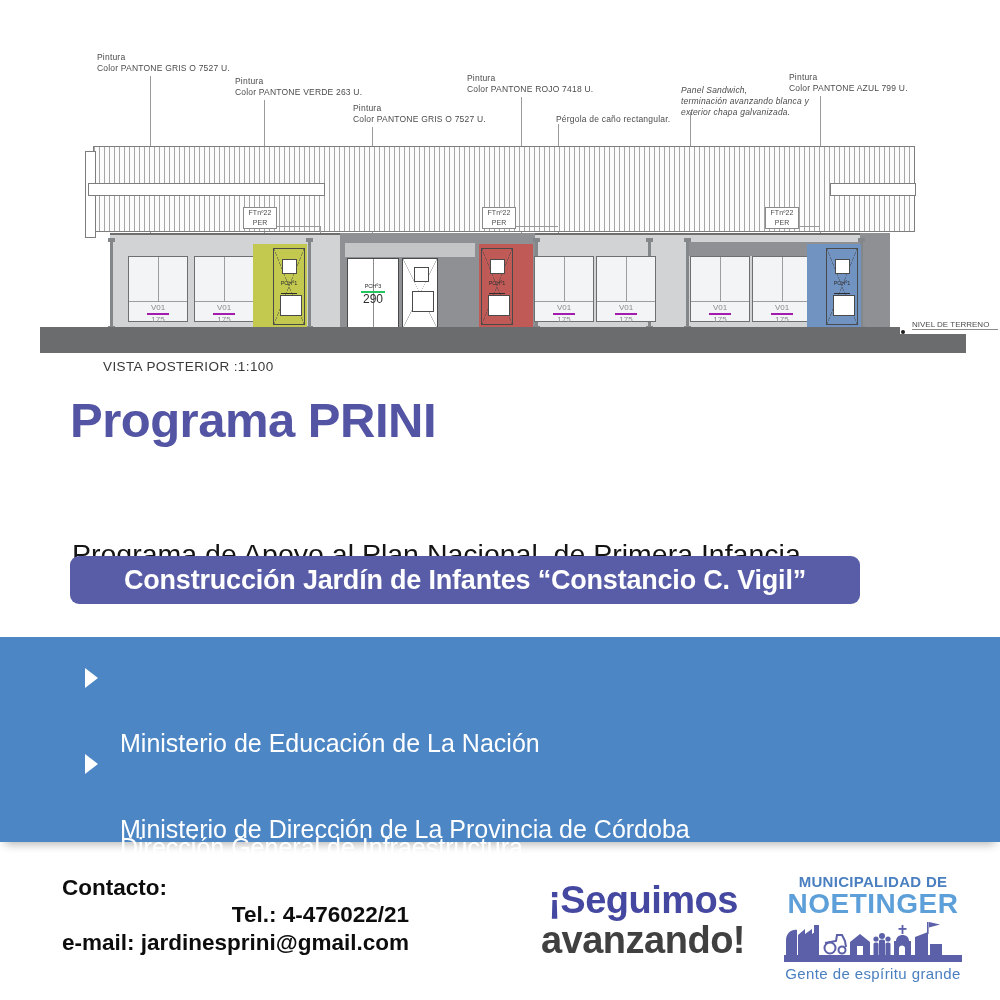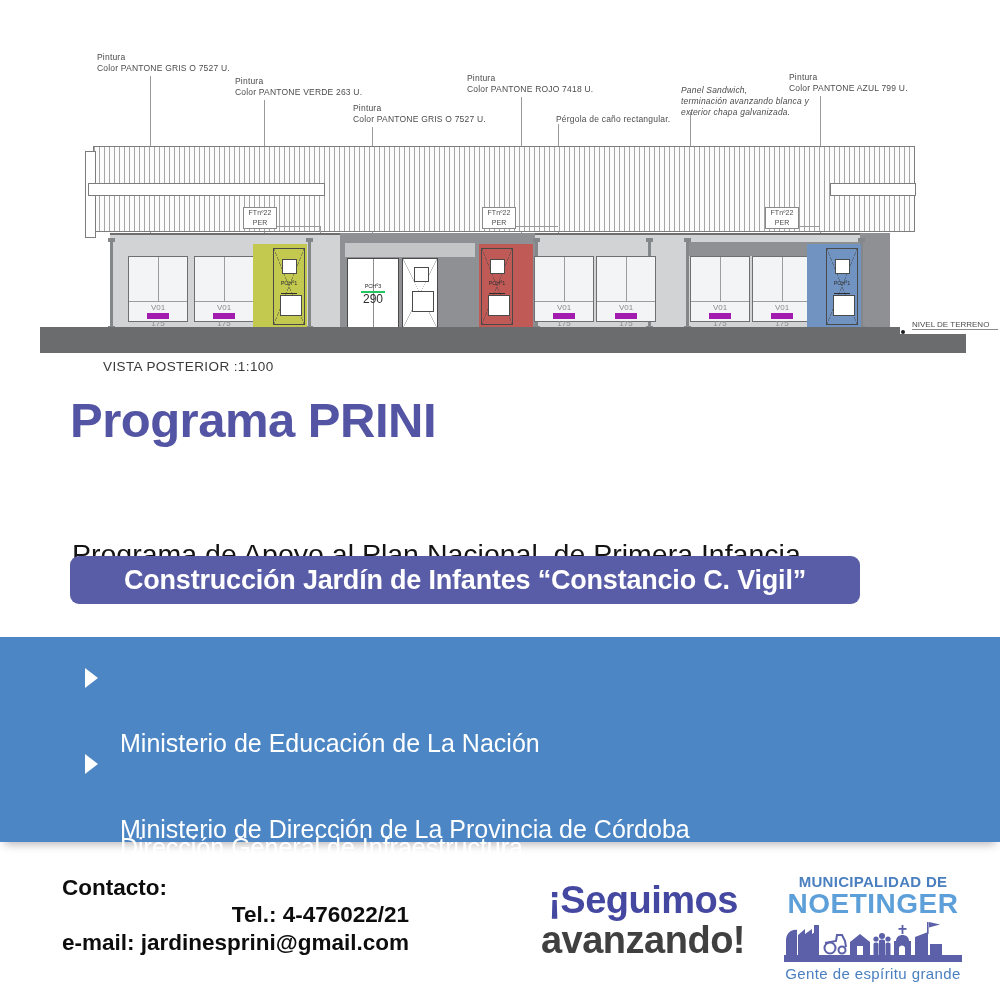--- a/index.html
+++ b/index.html
@@ -27,21 +27,21 @@
          font-size:7px;color:#4c4c4c;text-align:center;line-height:1.45;}
   .wall{left:110px;top:233px;width:780px;height:96px;background:#d2d3d5;border-top:2px solid #6e6e6e;box-sizing:border-box;}
   .darkwall{background:#8e9094;}
   .post{top:238px;width:3px;height:92px;background:#84878a;}
   .post::before,.post::after{content:'';position:absolute;left:-2px;width:7px;height:4px;background:#84878a;}
   .post::before{top:0;} .post::after{bottom:0;}
   .window{top:256px;width:60px;height:66px;background:#f3f4f5;border:1px solid #6f6f6f;box-sizing:border-box;}
   .window::before{content:'';position:absolute;left:50%;top:0;width:1px;height:68%;background:#9d9d9d;}
   .window::after{content:'';position:absolute;left:0;right:0;top:68%;height:1px;background:#9d9d9d;}
   .wlabel{position:absolute;left:0;right:0;top:26%;text-align:center;font-size:8px;color:#8b8b8b;line-height:1.25;z-index:2;margin-top:29px;}
-  .wlabel .num{display:inline-block;border-top:6px solid #a21caf;padding:0 4px;}
+  .wlabel .num{display:inline-block;border-top:2px solid #a21caf;padding:0 4px;}
   .doorsec{top:244px;height:85px;}
   .door{position:absolute;top:4px;bottom:4px;width:32px;border:1px solid #4a4a4a;box-sizing:border-box;
         background-image:linear-gradient(to top right,transparent 49.4%,rgba(70,70,70,.5) 49.4%,rgba(70,70,70,.5) 50.6%,transparent 50.6%),
                          linear-gradient(to top left,transparent 49.4%,rgba(70,70,70,.5) 49.4%,rgba(70,70,70,.5) 50.6%,transparent 50.6%);}
   .dsq-s{position:absolute;top:10px;left:8px;width:13px;height:13px;background:#fff;border:1px solid #4a4a4a;}
   .dsq-b{position:absolute;top:46px;left:6px;width:20px;height:19px;background:#fff;border:1px solid #4a4a4a;}
   .dlabel{position:absolute;top:31px;left:0;right:0;text-align:center;color:#2e2e2e;line-height:1.15;}
   .dlabel .code{font-size:5.5px;display:block;}
   .dlabel .size{font-size:7.5px;display:inline-block;border-top:1px solid #2e2e2e;padding:0 2px;}
   .dbldoor{left:347px;top:258px;width:52px;height:71px;background:#fff;border:1px solid #4a4a4a;box-sizing:border-box;}

